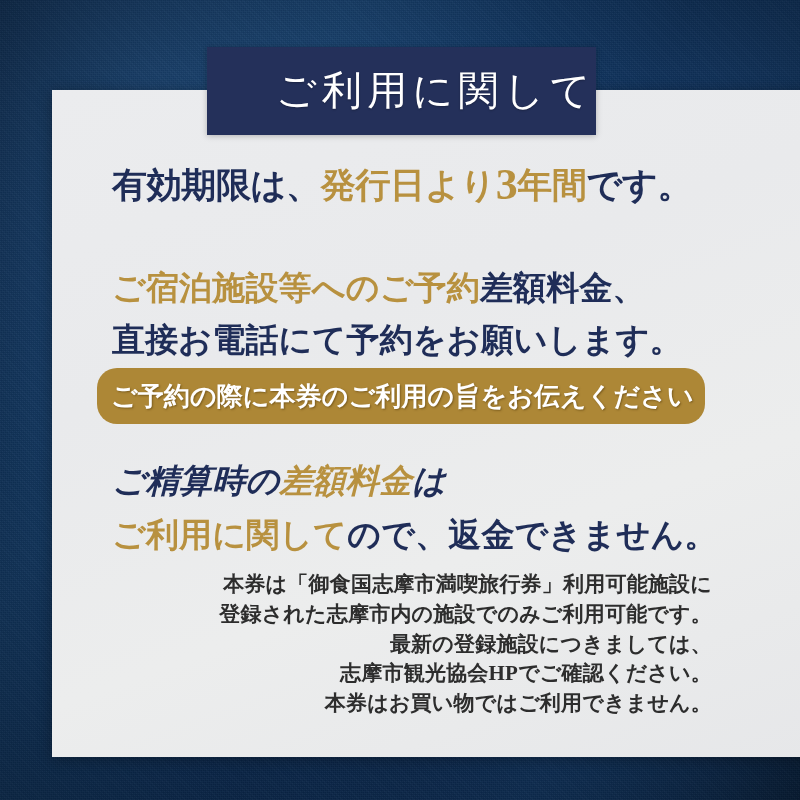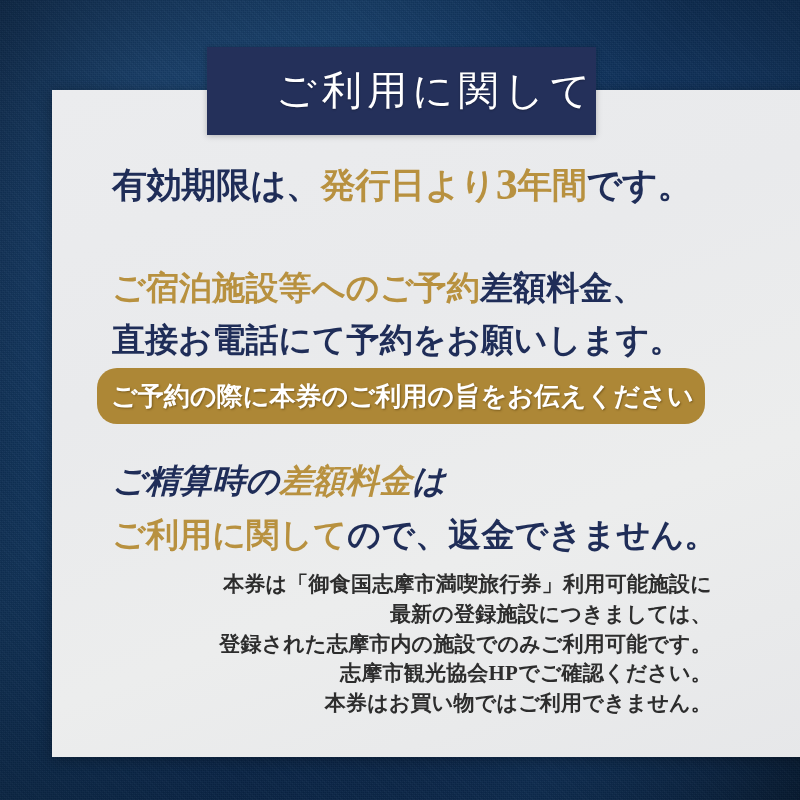--- a/index.html
+++ b/index.html
@@ -206,22 +206,22 @@
       <div class="headline" id="line-settle-1">
         <span class="navy">ご精算時の</span><span class="gold">差額料金</span><span class="navy">は</span>
       </div>
 
       <div class="headline" id="line-settle-2">
         <span class="gold">ご利用に関して</span><span class="navy">ので、返金できません。</span>
       </div>
 
       <div id="fineprint">
         <div>本券は「御食国志摩市満喫旅行券」利用可能施設に</div>
+        <div>登録された志摩市内の施設でのみご利用可能です。</div>
         <div>最新の登録施設につきましては、</div>
-        <div>登録された志摩市内の施設でのみご利用可能です。</div>
         <div>志摩市観光協会HPでご確認ください。</div>
         <div>本券はお買い物ではご利用できません。</div>
       </div>
 
     </div>
   </div>
 
   <div id="title-banner">
     <span class="title-text">ご利用に関して</span>
   </div>

